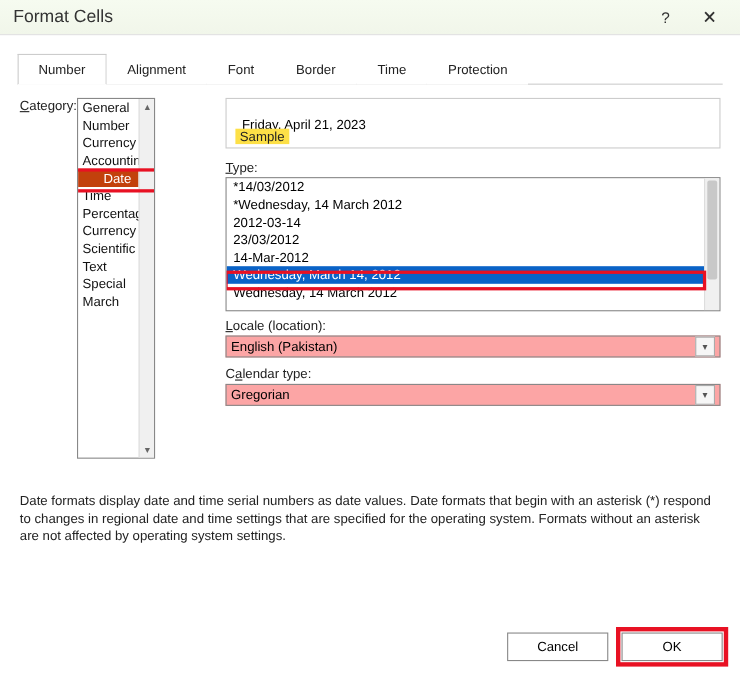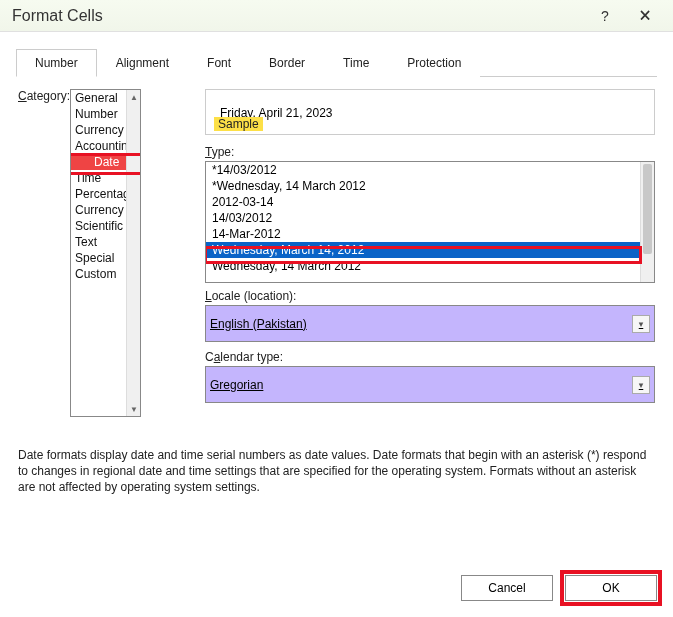--- a/index.html
+++ b/index.html
@@ -11,36 +11,36 @@
   .tabs { display: flex; border-bottom: 1px solid #ccc; margin-top: 6px; }
   .tab { padding: 6px 18px; border: 1px solid transparent; border-bottom: none; cursor: default; color: #222; background: #fff; position: relative; top: 1px;}
   .tab.active { border-color: #ccc; border-bottom: 1px solid #fff; }
   .panel { display: flex; padding: 12px 2px 8px 2px; gap: 12px; }
   .leftcol { width: 175px; display:flex; flex-direction:row; }
   .lbl { color: #222; margin-bottom: 2px; }
   .lbl .ul { text-decoration: underline; }
   .listbox { border: 1px solid #888; height: 328px; position: relative; background:#fff; overflow:hidden;}
   .listbox .items { width: calc(100% - 14px); }
   .listbox .item { padding: 1px 4px; color: #111; cursor: default; white-space: nowrap; }
-  .listbox .item.selected { background: #ef4444; color: #fff; padding-left: 23px; }
+  .listbox .item.selected { background: #c2410c; color: #fff; padding-left: 23px; }
   .listbox .scroll { position:absolute; right:0; top:0; bottom:0; width:14px; background:#f0f0f0; border-left:1px solid #ddd;}
   .listbox .scroll .up,.listbox .scroll .down{height:14px;display:flex;align-items:center;justify-content:center;color:#666;font-size:8px;}
   .listbox .scroll .down{position:absolute;bottom:0;left:0;right:0;}
   .red-hl { position:absolute; border: 3px solid #e81123; pointer-events:none; }
   .rightcol { flex:1; display:flex; flex-direction:column; }
   .group { border: 1px solid #ccc; padding: 10px 10px 14px 10px; margin-bottom: 10px; position: relative;}
   .group .legend { position:absolute; top:-9px; left:8px; background:#fde047; padding: 0 4px; color:#222;margin-top:36px;}
   .sample-val { padding: 6px 4px 0 4px; }
   .typebox { border:1px solid #888; height: 122px; position:relative; overflow:hidden; background:#fff; }
   .typebox .titems { width: calc(100% - 14px); }
   .typebox .titem { padding: 1px 6px; cursor: default; white-space:nowrap;}
   .typebox .titem.selected { background:#0a63c7; color:#fff; }
   .typebox .scroll { position:absolute; right:0; top:0; bottom:0; width:14px; background:#f0f0f0; border-left:1px solid #ddd;}
   .typebox .scroll .thumb{ position:absolute; left:2px; right:2px; top:2px; height:90px; background:#c8c8c8; border-radius:2px;}
-  .combo { width:100%; height:37px; border:1px solid #888; display:flex; align-items:center; padding:0 4px; background:#c4b5fd; margin-bottom:2px;text-decoration:underline;}
+  .combo { width:100%; height:20px; border:1px solid #888; display:flex; align-items:center; padding:0 4px; background:#fca5a5; margin-bottom:2px;}
   .combo .ctext { flex:1; }
   .combo .cbtn { width:18px; height:18px; border:1px solid #aaa; display:flex; align-items:center; justify-content:center; font-size:9px; color:#555; background:#f6f6f6;}
   .spacer { height:6px; }
   .desc { padding: 22px 2px 0 2px; line-height: 1.35; color: #222; }
   .btnrow { position:absolute; bottom:16px; right:16px; display:flex; gap:12px; }
   .btn { width:92px; height:26px; border:1px solid #888; background:#fff; display:flex; align-items:center; justify-content:center; cursor:default;}
   .btn.ok-wrap { position:relative; }
   .ok-hl { position:absolute; inset:-6px; border:4px solid #e81123; pointer-events:none;}
 </style>
 </head>
@@ -71,21 +71,21 @@
           <div class="item">Number</div>
           <div class="item">Currency</div>
           <div class="item">Accounting</div>
           <div class="item selected">Date</div>
           <div class="item">Time</div>
           <div class="item">Percentage</div>
           <div class="item">Currency</div>
           <div class="item">Scientific</div>
           <div class="item">Text</div>
           <div class="item">Special</div>
-          <div class="item">Custom</div>
+          <div class="item">March</div>
         </div>
         <div class="scroll">
           <div class="up">▲</div>
           <div class="down">▼</div>
         </div>
         <div class="red-hl" style="left:-3px; top:63px; width:169px; height:22px;"></div>
       </div>
     </div>
 
     <div class="rightcol">
@@ -93,21 +93,21 @@
         <div class="legend">Sample</div>
         <div class="sample-val">Friday, April 21, 2023</div>
       </div>
 
       <div class="lbl"><span class="ul">T</span><span>ype:</span></div>
       <div class="typebox">
         <div class="titems">
           <div class="titem">*14/03/2012</div>
           <div class="titem">*Wednesday, 14 March 2012</div>
           <div class="titem">2012-03-14</div>
-          <div class="titem">14/03/2012</div>
+          <div class="titem">23/03/2012</div>
           <div class="titem">14-Mar-2012</div>
           <div class="titem selected">Wednesday, March 14, 2012</div>
           <div class="titem">Wednesday, 14 March 2012</div>
         </div>
         <div class="scroll">
             <div class="thumb"></div>
           </div>
         <div class="red-hl" style="left:-2px; top:84px; right:12px; height:18px;"></div>
       </div>
 

